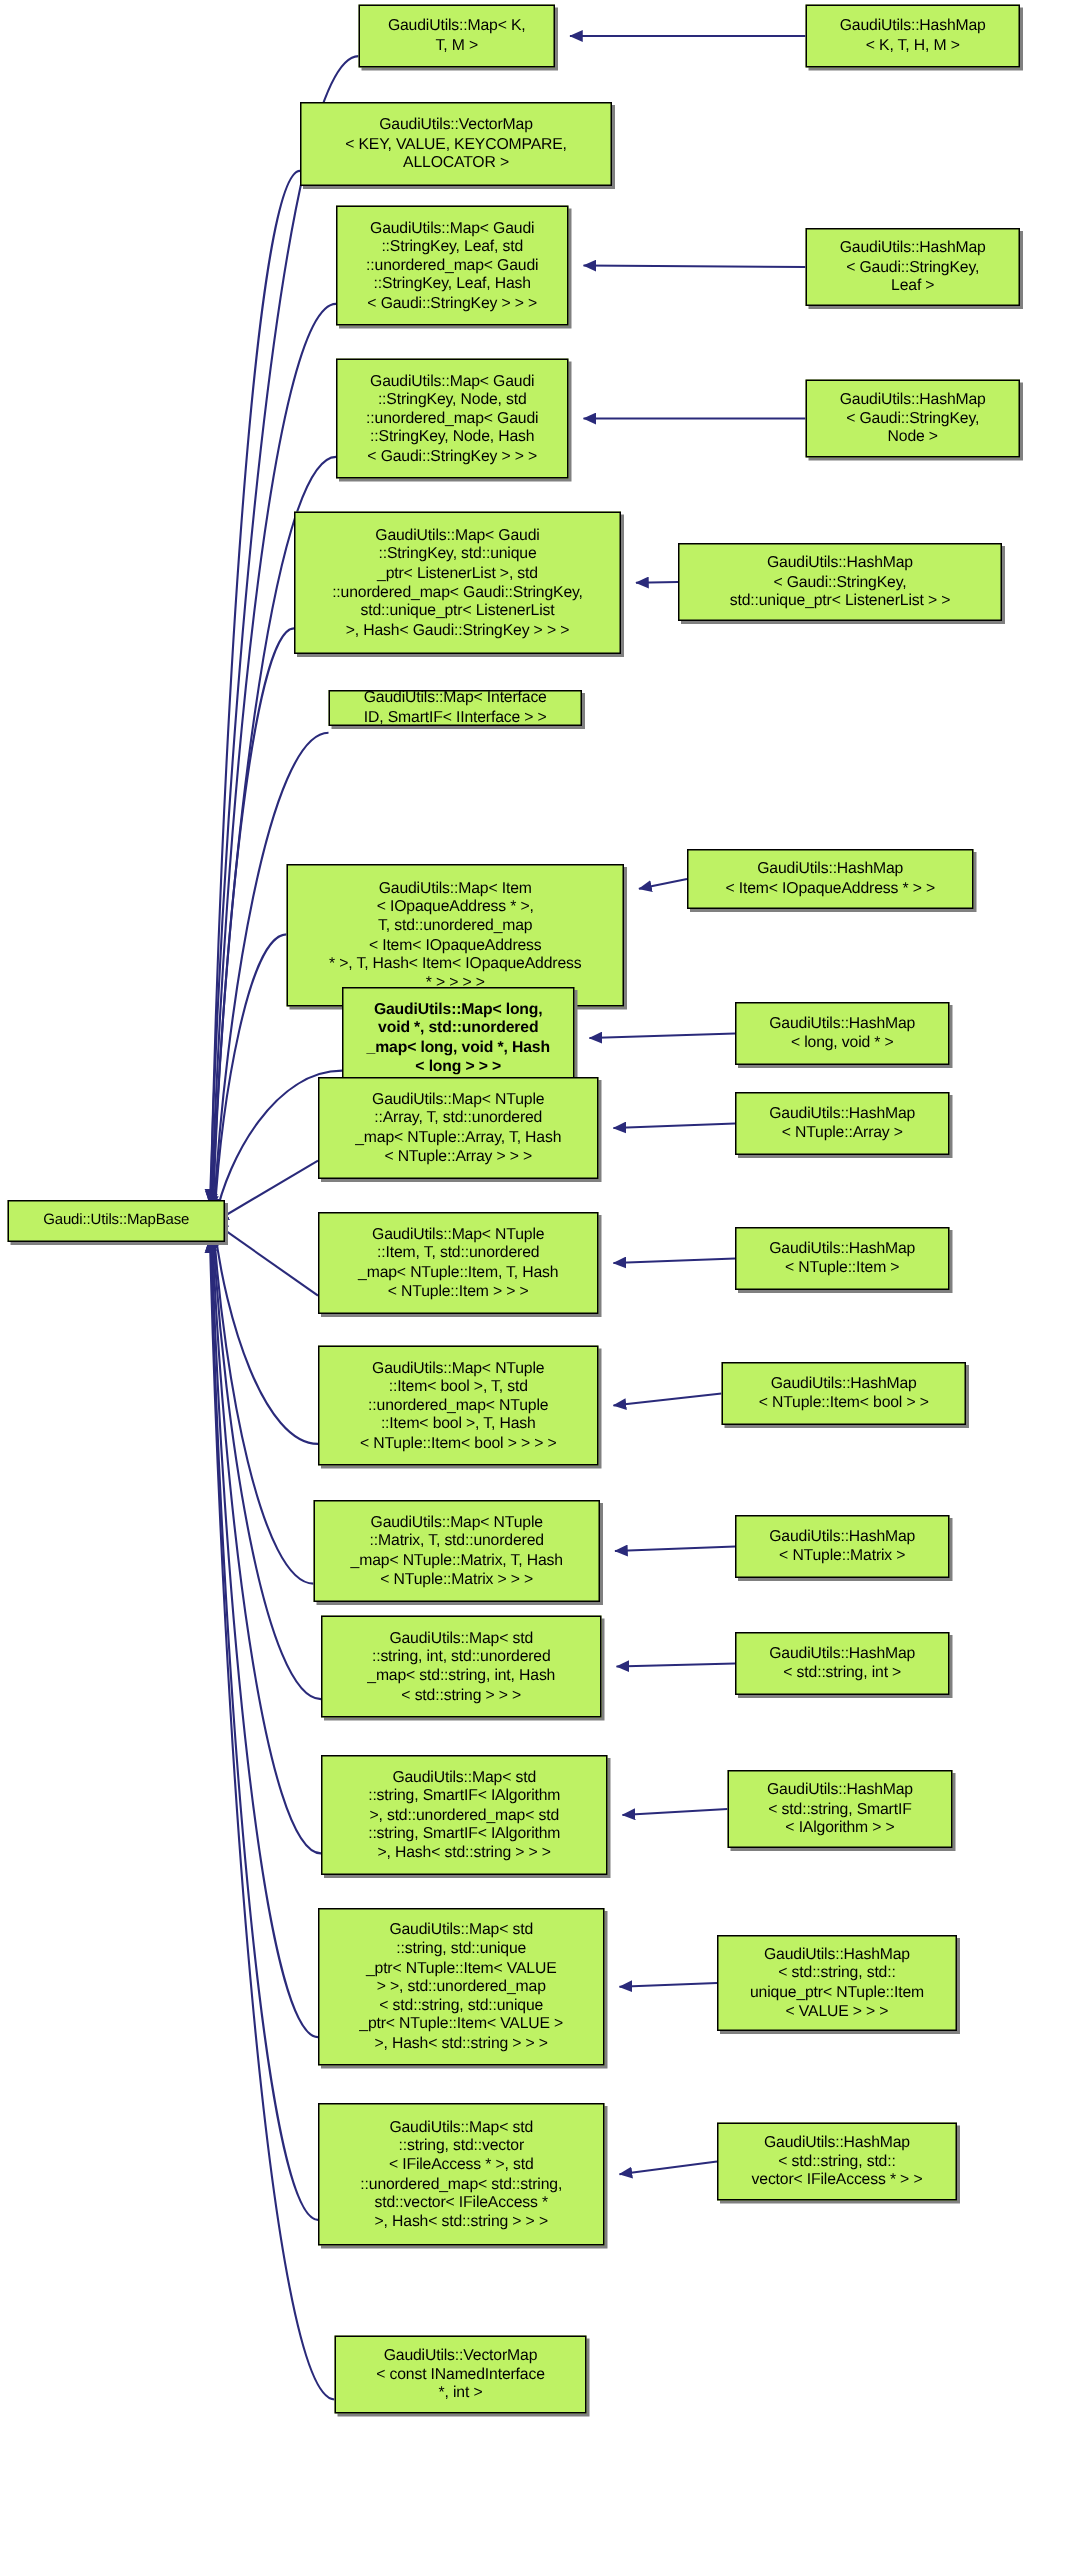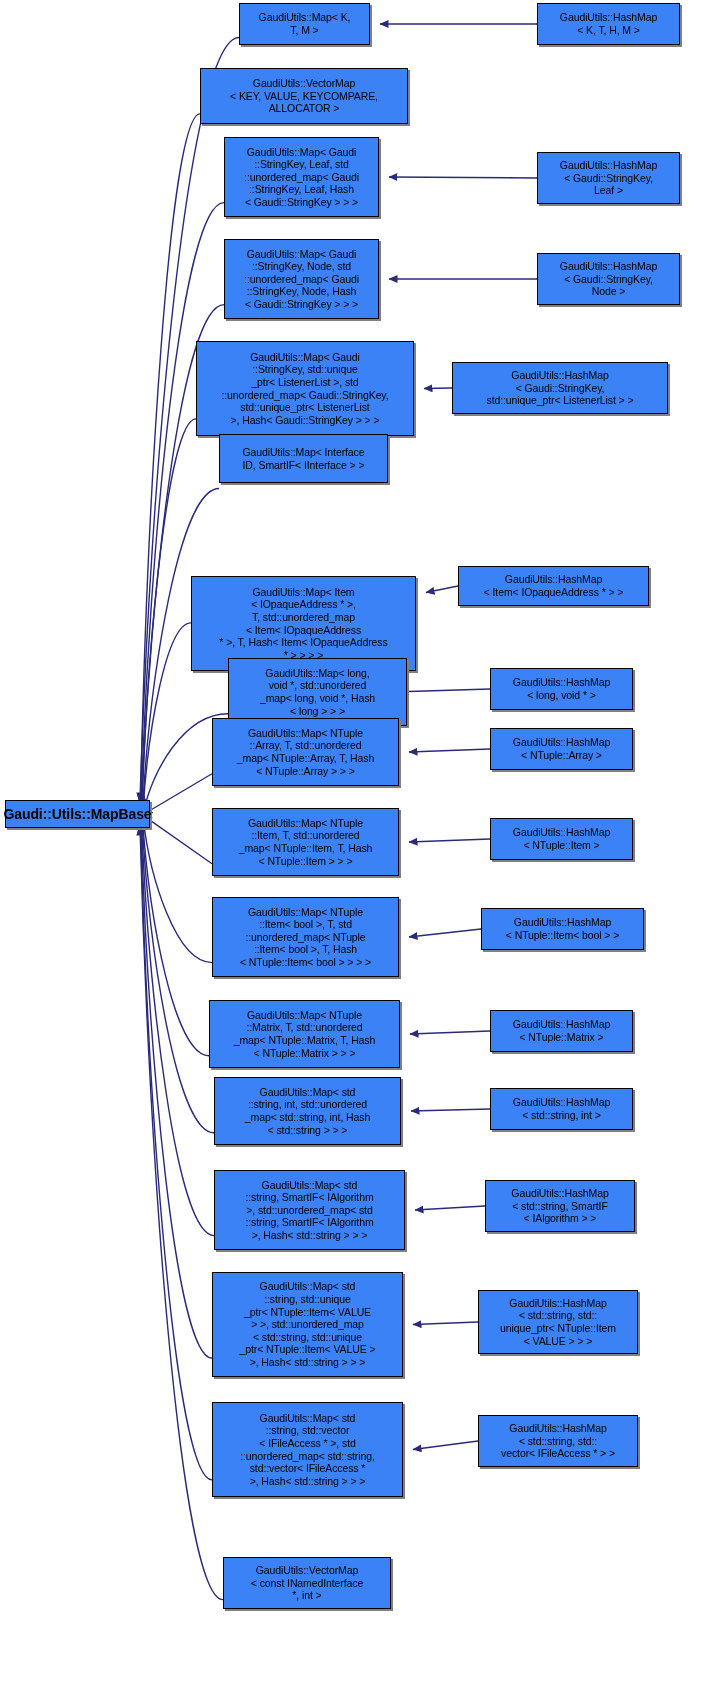--- a/index.html
+++ b/index.html
@@ -21,38 +21,37 @@
     position: absolute;
     left: 0;
     top: 0;
     width: 721px;
     height: 1703px;
     pointer-events: none;
   }
   .node {
     position: absolute;
     box-sizing: border-box;
-    background: #3b82f6;
+    background: #bef264;
     border: 1px solid #000000;
     box-shadow: 2px 2px 0 0 #808080;
     display: flex;
     align-items: center;
     justify-content: center;
     text-align: center;
     color: #000000;
     font-size: 10.5px;
     line-height: 12.6px;
     letter-spacing: -0.1px;
     white-space: pre-line;
     padding: 1px 3px;
     z-index: 2;
   }
   .node.base {
-    font-size: 14px;
-    font-weight: bold;
+    font-size: 10px;
   }
 </style>
 </head>
 <body>
 
 <div id="diagram">
   <svg id="edges" viewBox="0 0 721 1703" width="721" height="1703" xmlns="http://www.w3.org/2000/svg">
     <defs>
       <marker id="arrowhead" markerWidth="9" markerHeight="8" refX="8.5" refY="4" orient="auto" markerUnits="userSpaceOnUse">
         <path d="M0,0 L9,4 L0,8 z" fill="#2a2a7a"></path>
@@ -110,29 +109,29 @@
 ::StringKey, Node, std
 ::unordered_map&lt; Gaudi
 ::StringKey, Node, Hash
 &lt; Gaudi::StringKey &gt; &gt; &gt;</div>
       <div class="node" style="left: 196px; top: 341px; width: 218px; height: 95px;">GaudiUtils::Map&lt; Gaudi
 ::StringKey, std::unique
 _ptr&lt; ListenerList &gt;, std
 ::unordered_map&lt; Gaudi::StringKey,
 std::unique_ptr&lt; ListenerList
 &gt;, Hash&lt; Gaudi::StringKey &gt; &gt; &gt;</div>
-      <div class="node" style="left: 219px; top: 434px; width: 169px; height: 49px;">GaudiUtils::Map&lt; Interface
+      <div class="node" style="left: 219px; top: 460px; width: 169px; height: 24px;">GaudiUtils::Map&lt; Interface
 ID, SmartIF&lt; IInterface &gt; &gt;</div>
       <div class="node" style="left: 191px; top: 545px; width: 225px; height: 95px; margin-top: 31px;">GaudiUtils::Map&lt; Item
 &lt; IOpaqueAddress * &gt;,
 T, std::unordered_map
 &lt; Item&lt; IOpaqueAddress
 * &gt;, T, Hash&lt; Item&lt; IOpaqueAddress
 * &gt; &gt; &gt; &gt;</div>
-      <div class="node" style="left: 228px; top: 658px; width: 179px; height: 68px;">GaudiUtils::Map&lt; long,
+      <div class="node" style="left: 228px; top: 658px; width: 155px; height: 68px; font-weight: bold;">GaudiUtils::Map&lt; long,
 void *, std::unordered
 _map&lt; long, void *, Hash
 &lt; long &gt; &gt; &gt;</div>
       <div class="node" style="left: 212px; top: 718px; width: 187px; height: 68px;">GaudiUtils::Map&lt; NTuple
 ::Array, T, std::unordered
 _map&lt; NTuple::Array, T, Hash
 &lt; NTuple::Array &gt; &gt; &gt;</div>
       <div class="node" style="left: 212px; top: 808px; width: 187px; height: 68px;">GaudiUtils::Map&lt; NTuple
 ::Item, T, std::unordered
 _map&lt; NTuple::Item, T, Hash

